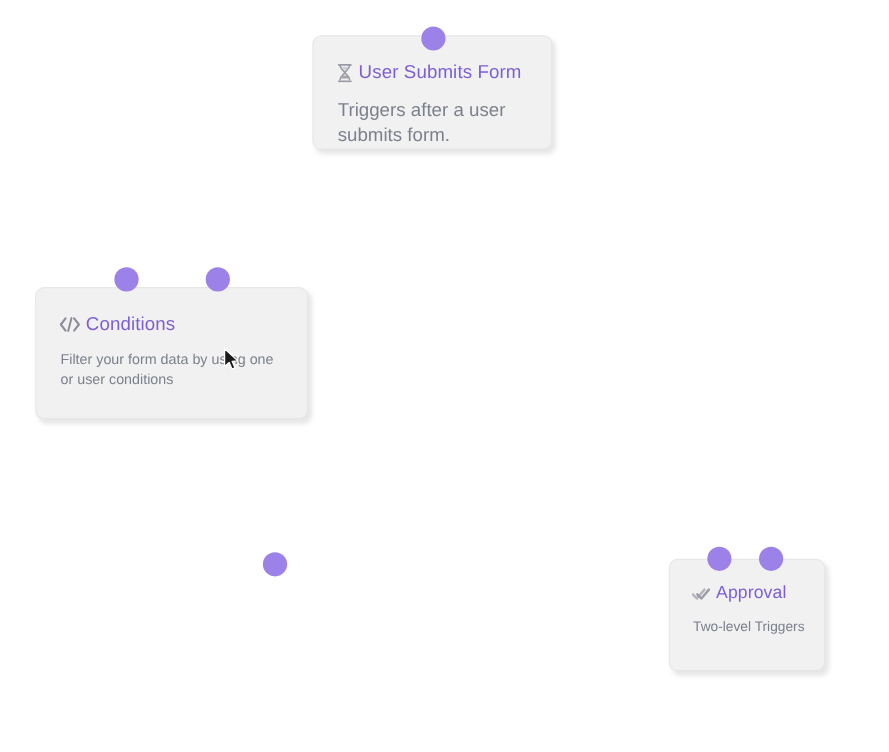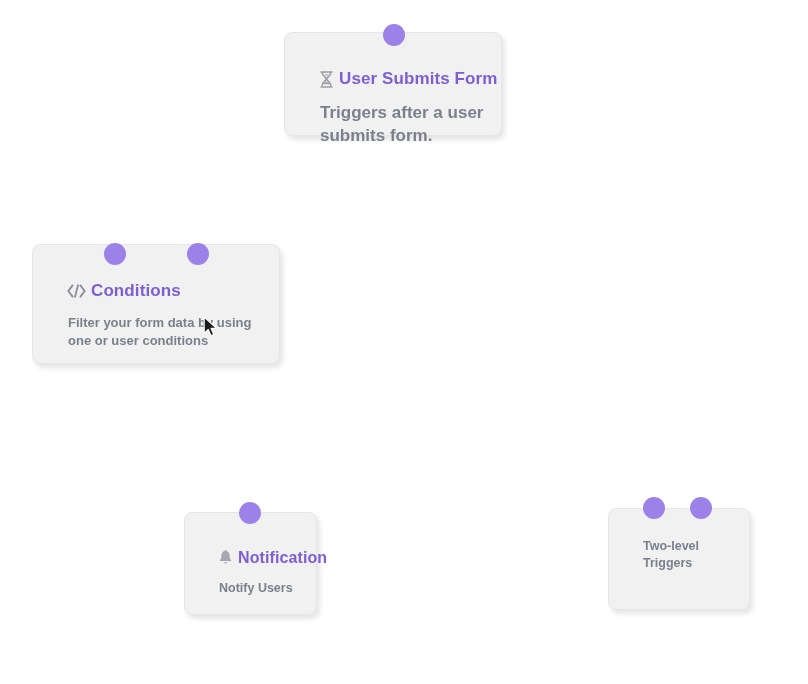--- a/index.html
+++ b/index.html
@@ -23,22 +23,21 @@
   }
 
   
   .node {
     position: absolute;
     box-sizing: border-box;
     background: #f1f1f1;
     border: 1px solid #e6e6e6;
     border-radius: 8px;
     box-shadow: 3px 4px 5px rgba(0,0,0,0.10);
-    padding: 16px;
-    font-weight: bold;
+    padding: 3px;
   }
 
   .node-header {
     display: flex;
     align-items: center;
     gap: 5px;
     padding: 0;
   }
 
   .node-icon {
@@ -77,21 +76,21 @@
   #node-trigger {
     left: 284px;  top: 32px;
     width: 218px; height: 104px;
   }
   #node-trigger .node-header { margin: 20px 0 0 18px; }
   #node-trigger .node-title  { font-size: 17px; }
   #node-trigger .node-icon   { font-size: 16px; }
   #node-trigger .node-desc   { margin: 13px 0 0 19px; font-size: 17px; }
 
   #node-conditions {
-    left: 32px;  top: 244px;
+    left: 32px;  top: 261px;
     width: 248px; height: 120px;
   }
   #node-conditions .node-header { margin: 20px 0 0 18px; }
   #node-conditions .node-title  { font-size: 17px; }
   #node-conditions .node-desc   { margin: 13px 0 0 19px; font-size: 13px; width: 200px; }
 
   #node-notification {
     left: 184px;  top: 512px;
     width: 133px; height: 103px;
   }
@@ -153,38 +152,34 @@
           <path d="M11.0 1.2L8.0 12.8" stroke="#8d8d99" stroke-width="1.8" stroke-linecap="round"></path>
         </svg>
       </span>
       <span class="node-title">Conditions</span>
     </div>
     <div class="node-desc">Filter your form data by using one or user conditions</div>
   </div>
 
   <div class="handle" style="left:250px; top:513px;"></div>
 
-  <div class="node" id="node-notification">
-    <div class="node-header">
-      <span class="node-icon">
-        <svg width="15" height="16" viewBox="0 0 15 16" fill="none">
-          <path d="M7.5 1.1c-2.5 0-4.1 1.8-4.1 4.2 0 3.0-.7 4.0-1.6 5.0-.3.3-.1.8.35.8h10.7c.45 0 .65-.5.35-.8-.9-1.0-1.6-2.0-1.6-5.0 0-2.4-1.6-4.2-4.1-4.2z" fill="#a7a7b2"></path>
-          <path d="M5.9 12.3a1.65 1.65 0 0 0 3.2 0z" fill="#a7a7b2"></path>
-          <path d="M7.5 0.4v1.0" stroke="#a7a7b2" stroke-width="1.3" stroke-linecap="round"></path>
-        </svg>
-      </span>
-      <span class="node-title">Notification</span>
-    </div>
-    <div class="node-desc">Notify Users</div>
-  </div>
 
   <div class="handle" style="left:654px; top:508px;"></div>
   <div class="handle" style="left:701px; top:508px;"></div>
 
   <div class="node" id="node-approval">
+    <div class="node-header">
+      <span class="node-icon">
+        <svg width="17" height="14" viewBox="0 0 17 14" fill="none">
+          <path d="M0.8 7.3l3.7 3.8L11.4 3.0" stroke="#b4b4bd" stroke-width="2.2" stroke-linecap="round" stroke-linejoin="round"></path>
+          <path d="M4.9 7.3l3.7 3.8L15.5 3.0" stroke="#9d9da8" stroke-width="2.2" stroke-linecap="round" stroke-linejoin="round"></path>
+        </svg>
+      </span>
+      <span class="node-title">Approval</span>
+    </div>
     <div class="node-desc">Two-level Triggers</div>
   </div>
 
   <svg id="cursor" viewBox="0 0 16 22" fill="none">
     <path d="M1.2 1.0L1.2 17.2L5.3 13.4L8.0 19.6L10.6 18.4L8.0 12.4L13.2 12.1Z" fill="#1b1b1b" stroke="#ffffff" stroke-width="1.1" stroke-linejoin="round"></path>
   </svg>
 
 </div>
 
 </body></html>

